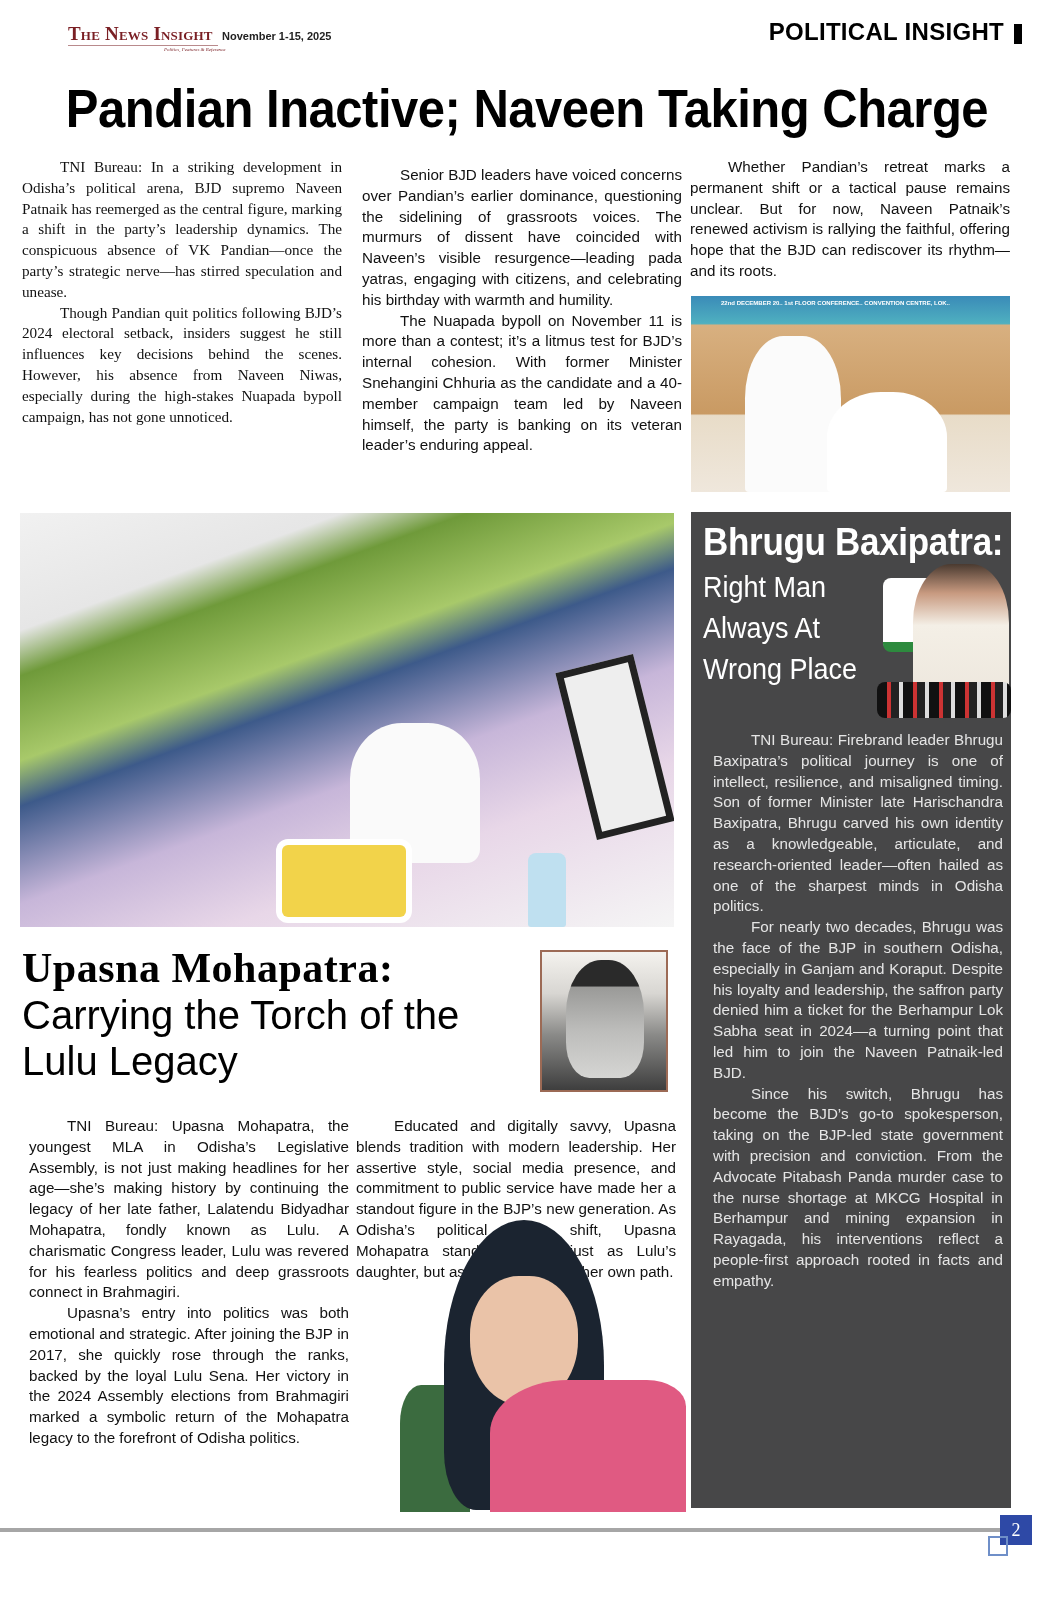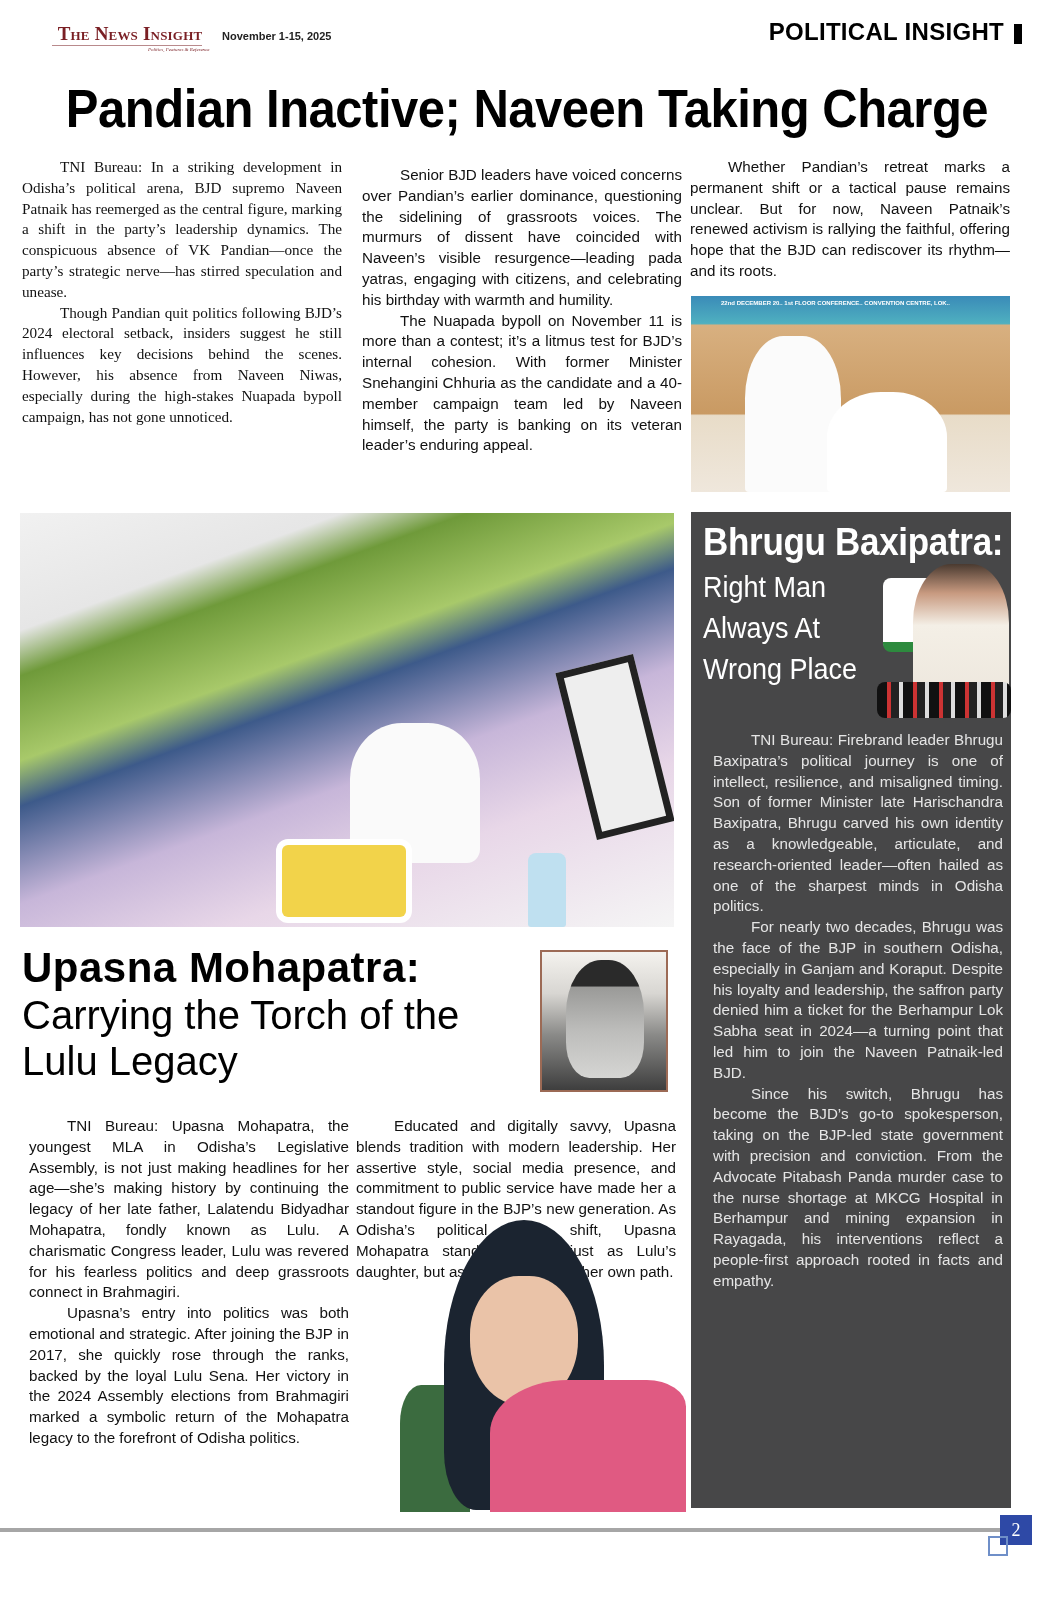--- a/index.html
+++ b/index.html
@@ -1,21 +1,21 @@
 <!DOCTYPE html>
 <html><head>
 <meta charset="utf-8">
 <style>
   * { box-sizing: border-box; margin: 0; padding: 0; }
   html, body { width: 1052px; height: 1600px; background: #ffffff; overflow: hidden; }
   body { position: relative; font-family: "Liberation Sans", sans-serif; color: #111; }
 
   
   .masthead { position: absolute; left: 0; top: 0; width: 1052px; height: 70px; }
-  .logo { position: absolute; left: 52px; top: 24px; width: 156px; height: 26px; text-align: center; }
+  .logo { position: absolute; left: 68px; top: 24px; width: 156px; height: 26px; }
   .logo-text { font-family: "Liberation Serif", serif; font-weight: bold; color: #7a1f24; font-size: 19px; letter-spacing: 0.2px; line-height: 20px; font-variant: small-caps; }
   .logo-rule { position: absolute; left: 0; top: 21px; width: 150px; height: 1px; background: #b98a8c; }
   .logo-tag { position: absolute; left: 96px; top: 23px; font-size: 5px; color: #7a1f24; font-style: italic; font-family: "Liberation Serif", serif; white-space: nowrap; }
   .issue-date { position: absolute; left: 222px; top: 30px; font-size: 11px; font-weight: bold; color: #222; }
   .section-label { position: absolute; right: 48px; top: 18px; font-size: 24px; font-weight: bold; color: #000000; letter-spacing: 0.3px; }
   .section-bar { position: absolute; right: 30px; top: 24px; width: 8px; height: 20px; background: #000; }
 
   .main-headline { position: absolute; left: 22px; top: 78px; width: 1010px; text-align: center; font-size: 49px; font-weight: bold; letter-spacing: -0.5px; transform: scaleY(1.08); transform-origin: top; color: #000; }
 
   
@@ -33,21 +33,21 @@
     background: linear-gradient(160deg, #f1f1f1 0%, #e6e6e6 18%, #6f9a3a 25%, #a8c96a 38%, #3d5a8a 45%, #c7b6d9 60%, #e8d7e8 75%, #f5f5f5 100%); }
   .cake { position: absolute; left: 262px; top: 332px; width: 124px; height: 72px; background: #f2d34a; border-radius: 6px; box-shadow: 0 0 0 6px #fff; }
   .bottle { position: absolute; left: 508px; top: 340px; width: 38px; height: 74px; background: #bfe0f0; border-radius: 8px 8px 3px 3px; }
   .frame { position: absolute; left: 555px; top: 148px; width: 80px; height: 172px; border: 7px solid #222; background: #eee; transform: rotate(-14deg); }
   .naveen { position: absolute; left: 330px; top: 210px; width: 130px; height: 140px; background: #fafafa; border-radius: 40% 40% 10% 10%; }
   .person-top1 { position: absolute; left: 54px; top: 40px; width: 96px; height: 156px; background: #fbfbfb; border-radius: 40% 40% 4px 4px; }
   .person-top2 { position: absolute; left: 136px; top: 96px; width: 120px; height: 100px; background: #ffffff; border-radius: 45% 45% 4px 4px; }
   .screen-txt { position: absolute; left: 30px; top: 4px; font-size: 6px; color: #fff; font-weight: bold; }
 
   
-  .upasna-title { position: absolute; left: 22px; top: 944px; font-size: 42px; font-weight: 900; color: #000; letter-spacing: 0.5px; font-family: Liberation Sans, sans-serif; transform: scaleX(1.0); white-space: nowrap; }
+  .upasna-title { position: absolute; left: 22px; top: 944px; font-size: 42px; font-weight: 900; color: #000; letter-spacing: 0.5px; font-family: Liberation Serif, serif; transform: scaleX(1.0); white-space: nowrap; }
   .upasna-sub { position: absolute; left: 22px; top: 992px; width: 480px; font-size: 40px; line-height: 46px; color: #000; }
   .lulu-portrait { position: absolute; left: 540px; top: 950px; width: 128px; height: 142px; border: 2px solid #9c6a55; background: linear-gradient(180deg, #f4f2ee 0%, #d8d6d2 30%, #8a8a88 60%, #3e3e3e 100%); }
   .lulu-portrait .face { position: absolute; left: 24px; top: 8px; width: 78px; height: 118px; border-radius: 45% 45% 30% 30%; background: linear-gradient(180deg, #2a2a2a 0%, #2a2a2a 22%, #9a9a98 23%, #bdbdbb 60%, #d5d5d3 100%); }
   .col4 { left: 22px; top: 1116px; width: 320px; margin-left: 7px; }
   .col5 { left: 356px; top: 1116px; width: 320px; }
   .upasna-photo { position: absolute; left: 400px; top: 1220px; width: 286px; height: 292px; }
   .upasna-photo .hair { position: absolute; left: 44px; top: 0; width: 160px; height: 290px; background: #1b2430; border-radius: 50% 50% 20% 20%; }
   .upasna-photo .face2 { position: absolute; left: 70px; top: 56px; width: 108px; height: 130px; background: #eac3a8; border-radius: 45% 45% 50% 50%; }
   .upasna-photo .saree { position: absolute; left: 90px; top: 160px; width: 196px; height: 132px; background: #e05a82; border-radius: 40% 20% 0 0; }
   .upasna-photo .chair { position: absolute; left: 0; top: 165px; width: 70px; height: 127px; background: #3b6b3f; border-radius: 30% 30% 0 0; }

